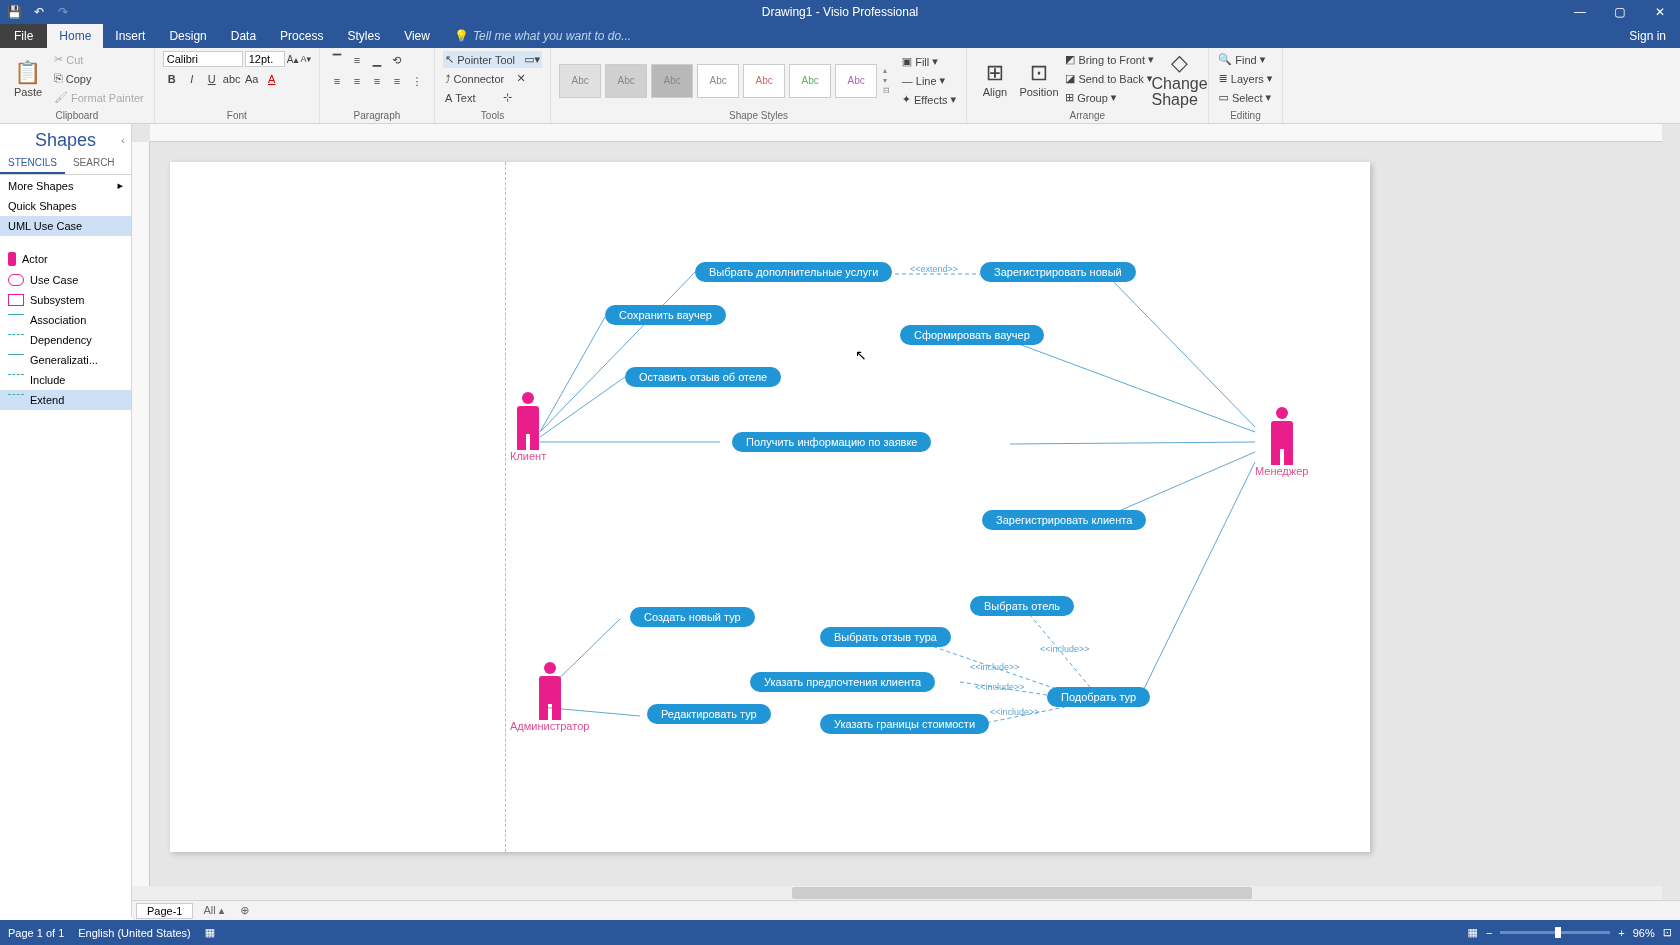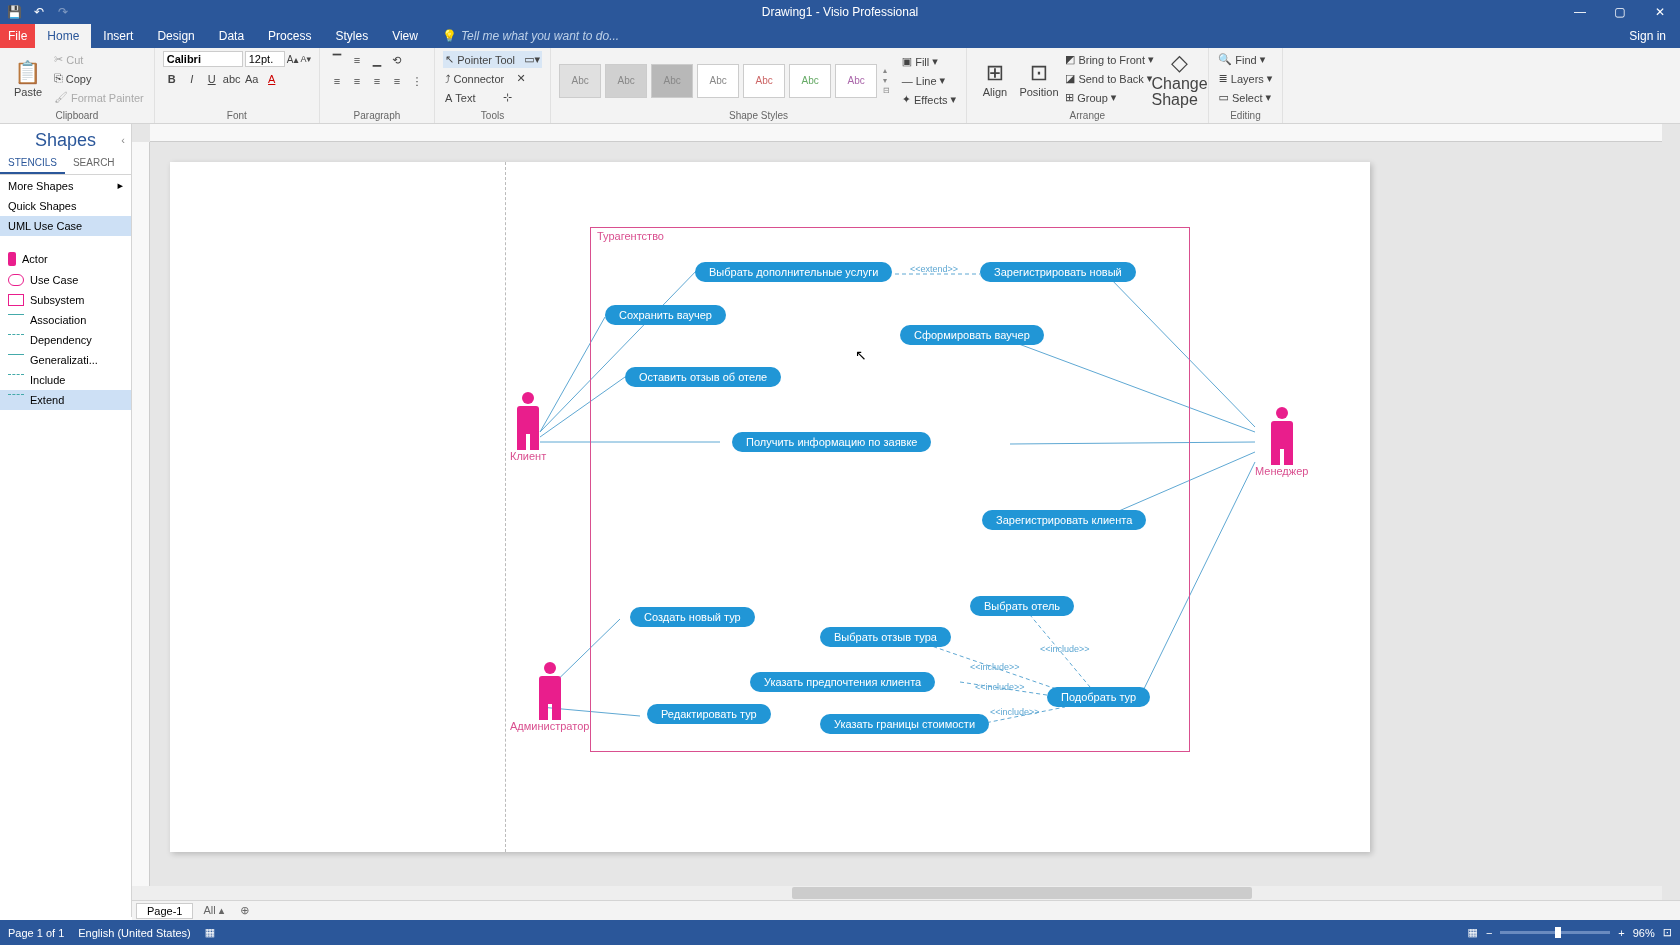--- a/index.html
+++ b/index.html
@@ -8,21 +8,21 @@
 
 .titlebar { height: 24px; background: #2b579a; color: #fff; display: flex; align-items: center; font-size: 12px; position: relative; }
 .titlebar .qat { display: flex; align-items: center; gap: 6px; padding-left: 6px; }
 .titlebar .qat span { width: 18px; height: 18px; display:flex;align-items:center;justify-content:center; cursor:pointer; }
 .titlebar .title { position:absolute; left:50%; transform:translateX(-50%); }
 .titlebar .wincontrols { position:absolute; right:0; display:flex; }
 .titlebar .wincontrols span { width:40px; height:24px; display:flex;align-items:center;justify-content:center; cursor:pointer; }
 
 
 .menutabs { height: 24px; background: #2b579a; display:flex; align-items:stretch; font-size:12px; }
-.menutabs .filetab { background:#ef4444; color:#fff; padding:0 8px; display:flex;align-items:center; cursor:pointer; }
+.menutabs .filetab { background:#404040; color:#fff; padding:0 14px; display:flex;align-items:center; cursor:pointer; }
 .menutabs .tab { color:#fff; padding:0 12px; display:flex;align-items:center; cursor:pointer; }
 .menutabs .tab.active { background:#f3f3f3; color:#2b579a; }
 .menutabs .tellme { color:#bcd0e8; padding:0 12px; display:flex;align-items:center; font-style:italic; }
 .menutabs .tellme::before { content:"💡"; margin-right:4px; font-style:normal; }
 .menutabs .signin { margin-left:auto; color:#fff; padding:0 14px; display:flex;align-items:center; cursor:pointer; }
 
 
 .ribbon { height: 76px; background:#f3f3f3; border-bottom:1px solid #d4d4d4; display:flex; font-size:11px; color:#444; }
 .group { border-right:1px solid #e1e1e1; padding:3px 8px 0; display:flex; flex-direction:column; position:relative; }
 .group .body { flex:1; display:flex; align-items:flex-start; gap:4px; }
@@ -133,21 +133,21 @@
         <div class="smallbtn">⎘ <span>Copy</span></div>
         <div class="smallbtn disabled">🖌 <span>Format Painter</span></div>
       </div>
     </div>
     <div class="label">Clipboard</div>
   </div>
 
   <div class="group">
     <div class="body" style="flex-direction:column;gap:3px">
       <div class="fontbox">
-        <input style="width: 80px; font-weight: bold;" value="Calibri">
+        <input style="width: 80px;" value="Calibri">
         <input style="width: 40px;" value="12pt.">
         <span style="font-size:10px;cursor:pointer">A▴</span>
         <span style="font-size:9px;cursor:pointer">A▾</span>
       </div>
       <div class="iconrow">
         <span>
             <b>B</b>
           </span>
         <span>
             <i>I</i>
@@ -330,23 +330,20 @@
         <line class="dashed" x1="855" y1="447" x2="920" y2="525"></line>
         <text x="870" y="490">&lt;&lt;include&gt;&gt;</text>
         <line class="dashed" x1="750" y1="480" x2="895" y2="530"></line>
         <text x="800" y="508">&lt;&lt;include&gt;&gt;</text>
         <line class="dashed" x1="790" y1="520" x2="890" y2="535"></line>
         <text x="805" y="528">&lt;&lt;include&gt;&gt;</text>
         <line class="dashed" x1="810" y1="562" x2="895" y2="545"></line>
         <text x="820" y="553">&lt;&lt;include&gt;&gt;</text>
       </svg>
 
-      <div class="system" style="left:420px; top:65px; width:600px; height:525px">
-        <div class="syslabel">Турагентство</div>
-      </div>
 
       <div class="actor" style="left:340px; top:230px">
         <div class="body">
             <div class="head"></div>
             <div class="torso"></div>
             <div class="legs"></div>
           </div>
         <div class="alabel">Клиент</div>
       </div>
       <div class="actor" style="left:340px; top:500px">

